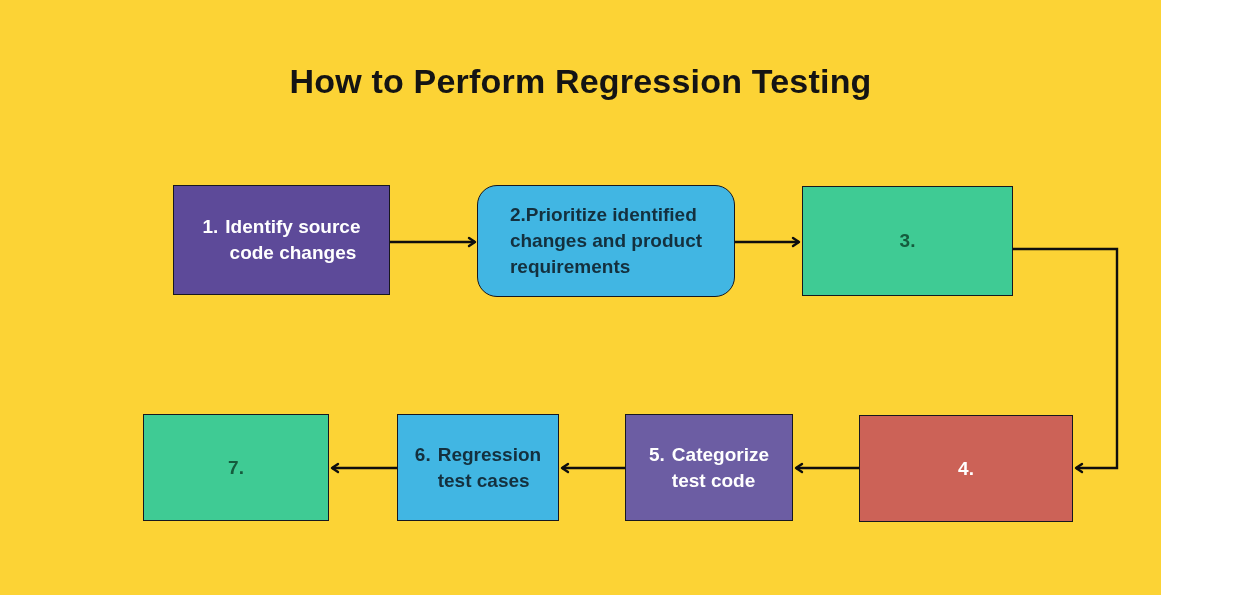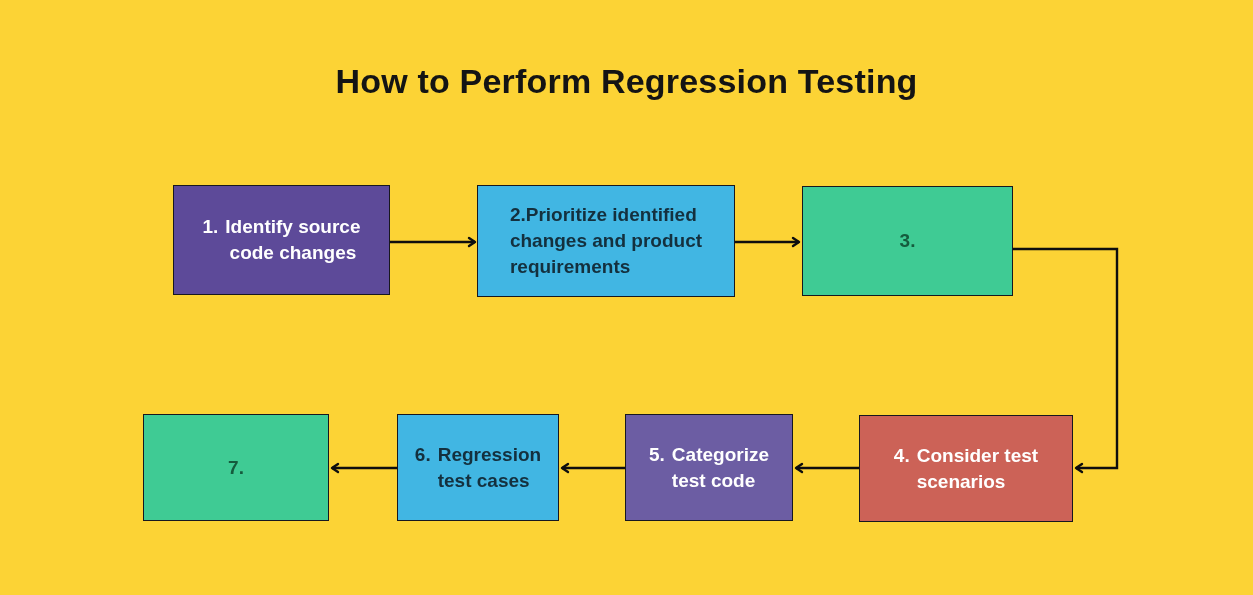--- a/index.html
+++ b/index.html
@@ -2,21 +2,21 @@
 <html style="--background: #fcd335; --title: #141414; --border: #17171f; --arrow: #0e0e0e;"><head>
 <meta charset="utf-8">
 <style>
   html, body { margin: 0; padding: 0; }
   body {
     font-family: "Liberation Sans", sans-serif;
     background: #ffffff;
   }
   .canvas {
     position: relative;
-    width: 1253px;
+    width: 1161px;
     height: 595px;
     background: var(--background, #fcd335);
     overflow: hidden;
   }
   .title {
     position: absolute;
     top: 62px;
     left: 0;
     width: 100%;
     text-align: center;
@@ -44,21 +44,21 @@
     font-weight: 700;
     line-height: 26px;
   }
   .num:empty { display: none; }
   .txt {
     white-space: pre-line;
     text-align: left;
   }
   .box1 { left: 173px; top: 185px; width: 217px; height: 110px; }
   .box1 .txt { text-align: center; }
-  .box2 { left: 477px; top: 185px; width: 258px; height: 112px; }
+  .box2 { left: 477px; top: 185px; width: 258px; height: 112px; border-radius: 20px; }
   .box3 { left: 802px; top: 186px; width: 211px; height: 110px; }
   .box4 { left: 859px; top: 415px; width: 214px; height: 107px; }
   .box5 { left: 625px; top: 414px; width: 168px; height: 107px; }
   .box6 { left: 397px; top: 414px; width: 162px; height: 107px; }
   .box7 { left: 143px; top: 414px; width: 186px; height: 107px; }
   .arrows {
     position: absolute;
     left: 0; top: 0;
     width: 1253px; height: 595px;
     color: var(--arrow, #0e0e0e);
@@ -110,22 +110,20 @@
 
   <div class="flow-box box3" style="background: rgb(63, 203, 148); color: rgb(21, 91, 61);">
     <div class="content">
       <span class="num">3.</span>
     </div>
   </div>
 
   <div class="flow-box box4" style="background: rgb(204, 98, 87); color: rgb(255, 255, 255);">
     <div class="content">
       <span class="num">4.</span>
-      <span class="txt">Consider test
-scenarios</span>
     </div>
   </div>
 
   <div class="flow-box box5" style="background: rgb(108, 93, 163); color: rgb(255, 255, 255);">
     <div class="content">
       <span class="num">5.</span>
       <span class="txt">Categorize
 test code</span>
     </div>
   </div>

